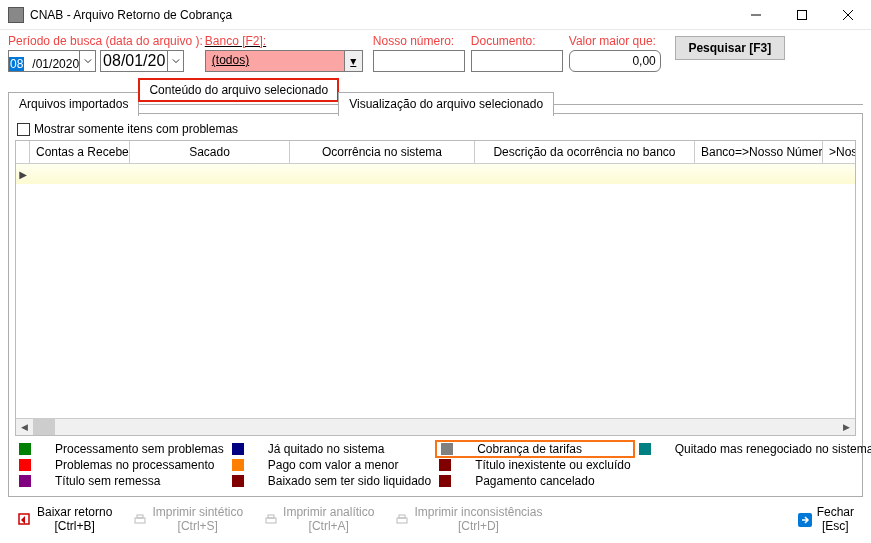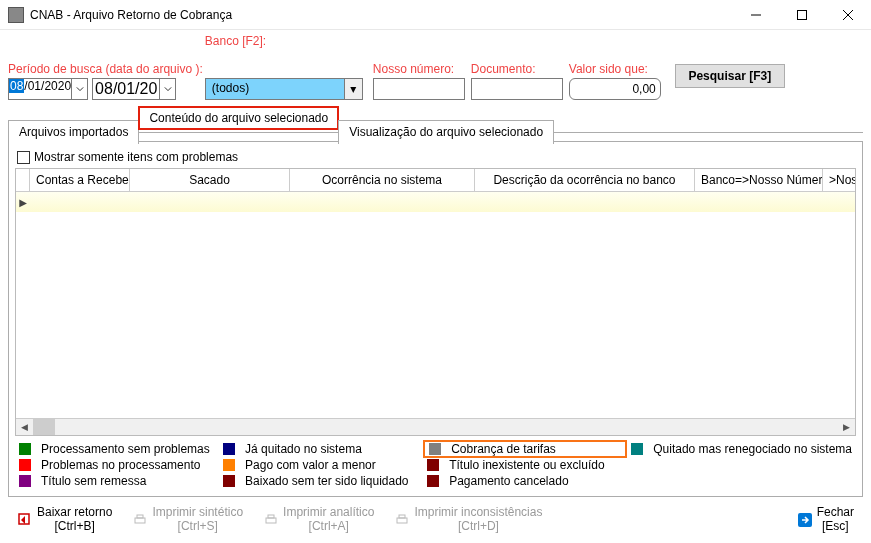--- a/index.html
+++ b/index.html
@@ -13,21 +13,21 @@
   .win-btn svg{width:10px;height:10px;}
   
   .filters { padding: 4px 8px 6px 8px; display:flex; align-items:flex-end; gap:0; }
   .field { display:flex; flex-direction:column; margin-right:6px;}
   .field label{ color:#ef4444; margin-bottom:2px; white-space:nowrap;}
   .date-combo{ display:flex; border:1px solid #7a7a7a; height:22px;}
   .date-combo input{ border:none; width:66px; padding:1px 2px; font-size:16px; outline:none;}
   .date-combo .sel{ background:#0078d7; color:#fff;}
   .date-combo .dd{ width:16px; border-left:1px solid #7a7a7a; display:flex; align-items:center; justify-content:center;}
   .date-combo .dd svg{width:8px;height:8px;}
-  .combo { display:flex; border:1px solid #7a7a7a; height:22px; background:#7dd3fc;margin-top:28px;}
+  .combo { display:flex; border:1px solid #7a7a7a; height:22px; background:#fca5a5;}
   .combo span{ flex:1; padding:2px 6px;}
   .combo .dd{ width:18px; border-left:1px solid #7a7a7a; display:flex;align-items:center;justify-content:center; background:#efefef;}
   .txt { border:1px solid #7a7a7a; height:22px; padding:2px 4px;}
   .txt.right{text-align:right;border-radius:6px;}
   .btn-search{ height:24px; width:110px; background:#e1e1e1; border:1px solid #adadad; color:#000; cursor:pointer; margin-left:8px; align-self:flex-end; margin-bottom:12px;font-weight:bold;}
 
   .tabs { display:flex; padding:0 8px; position:relative; border-bottom:2px solid #fff;}
   .tab { padding:4px 10px; border:1px solid #acacac; border-bottom:none; background:#fff; position:relative; top:14px; margin-right:-1px;}
   .tab.active{ background:#fff; }
   .tab.inactive{ background:#fff; color:#000;}
@@ -46,21 +46,21 @@
   .grid-row{display:flex; height:20px;}
   .grid-row .indicator-cell{width:14px;flex-shrink:0;display:flex;align-items:center;justify-content:center;color:#444;font-size:10px;}
   .grid-row.empty{ background:linear-gradient(#fffff0,#fdfbd2);}
   .grid-row.empty .rest{flex:1;}
   .hscroll{ height:17px; background:#f0f0f0; border-top:1px solid #ccc; display:flex; align-items:center;}
   .hscroll .track{flex:1; background:#f0f0f0; position:relative; height:100%;}
   .hscroll .thumb{position:absolute;left:0;top:0;bottom:0;width:22px;background:#cdcdcd;}
   .hscroll .arr{width:17px;height:17px;display:flex;align-items:center;justify-content:center;background:#f0f0f0;color:#555;font-size:9px;}
   
   .legend{ display:grid; grid-template-columns: 1fr 1fr 1fr 1fr; gap:2px 8px; padding:6px 10px 8px 10px;}
-  .legend-item{display:flex;align-items:center;gap:10px;white-space:nowrap;}
+  .legend-item{display:flex;align-items:center;gap:24px;white-space:nowrap;}
   .sw{width:12px;height:12px;display:inline-block;flex-shrink:0;}
   .sw.green{background:#008000;}
   .sw.blue{background:#000080;}
   .sw.gray{background:#808080;}
   .sw.teal{background:#008080;}
   .sw.red{background:#ff0000;}
   .sw.orange{background:#ff8000;}
   .sw.maroon{background:#800000;}
   .sw.purple{background:#800080;}
   .legend-item.boxed{ border:2px solid #f97316; padding:0 4px; margin:-2px -4px;}
@@ -100,57 +100,57 @@
           </svg>
         </div>
     </div>
   </div>
 
   <div class="filters">
     <div class="field" style="margin-right:2px;">
       <label>Período de busca (data do arquivo ):</label>
       <div style="display:flex;gap:4px;">
         <div class="date-combo">
-          <span style="display:flex;align-items:flex-start;">
+          <span style="display:flex;align-items:flex-end;gap:8px;">
               <span class="sel" style="padding:0 1px;">08</span>
               <span>/01/2020</span>
             </span>
           <div class="dd">
               <svg viewBox="0 0 10 10">
                 <path d="M1 3 L5 7 L9 3" fill="none" stroke="black" stroke-width="1"></path>
               </svg>
             </div>
         </div>
         <div class="date-combo">
           <input value="08/01/2020" style="">
           <div class="dd">
               <svg viewBox="0 0 10 10">
                 <path d="M1 3 L5 7 L9 3" fill="none" stroke="black" stroke-width="1"></path>
               </svg>
             </div>
         </div>
       </div>
     </div>
-    <div class="field" style="margin-right:10px;">
+    <div class="field" style="margin-right:10px;text-decoration:underline;">
       <label>Banco [F2]:</label>
       <div class="combo" style="width:158px;">
         <span>(todos)</span>
         <div class="dd">▾</div>
       </div>
     </div>
     <div class="field">
       <label>Nosso número:</label>
       <input class="txt" style="width: 92px;" value="">
     </div>
     <div class="field">
       <label>Documento:</label>
       <input class="txt" style="width: 92px;" value="">
     </div>
     <div class="field">
-      <label>Valor sido que:</label>
+      <label>Valor maior que:</label>
       <input class="txt right" style="width: 92px;" value="0,00">
     </div>
     <button class="btn-search">Pesquisar [F3]</button>
   </div>
 
   <div class="tabs">
     <div class="tab inactive">Arquivos importados</div>
     <div class="tab active tab-red-border">Conteúdo do arquivo selecionado</div>
     <div class="tab inactive">Visualização do arquivo selecionado</div>
   </div>

